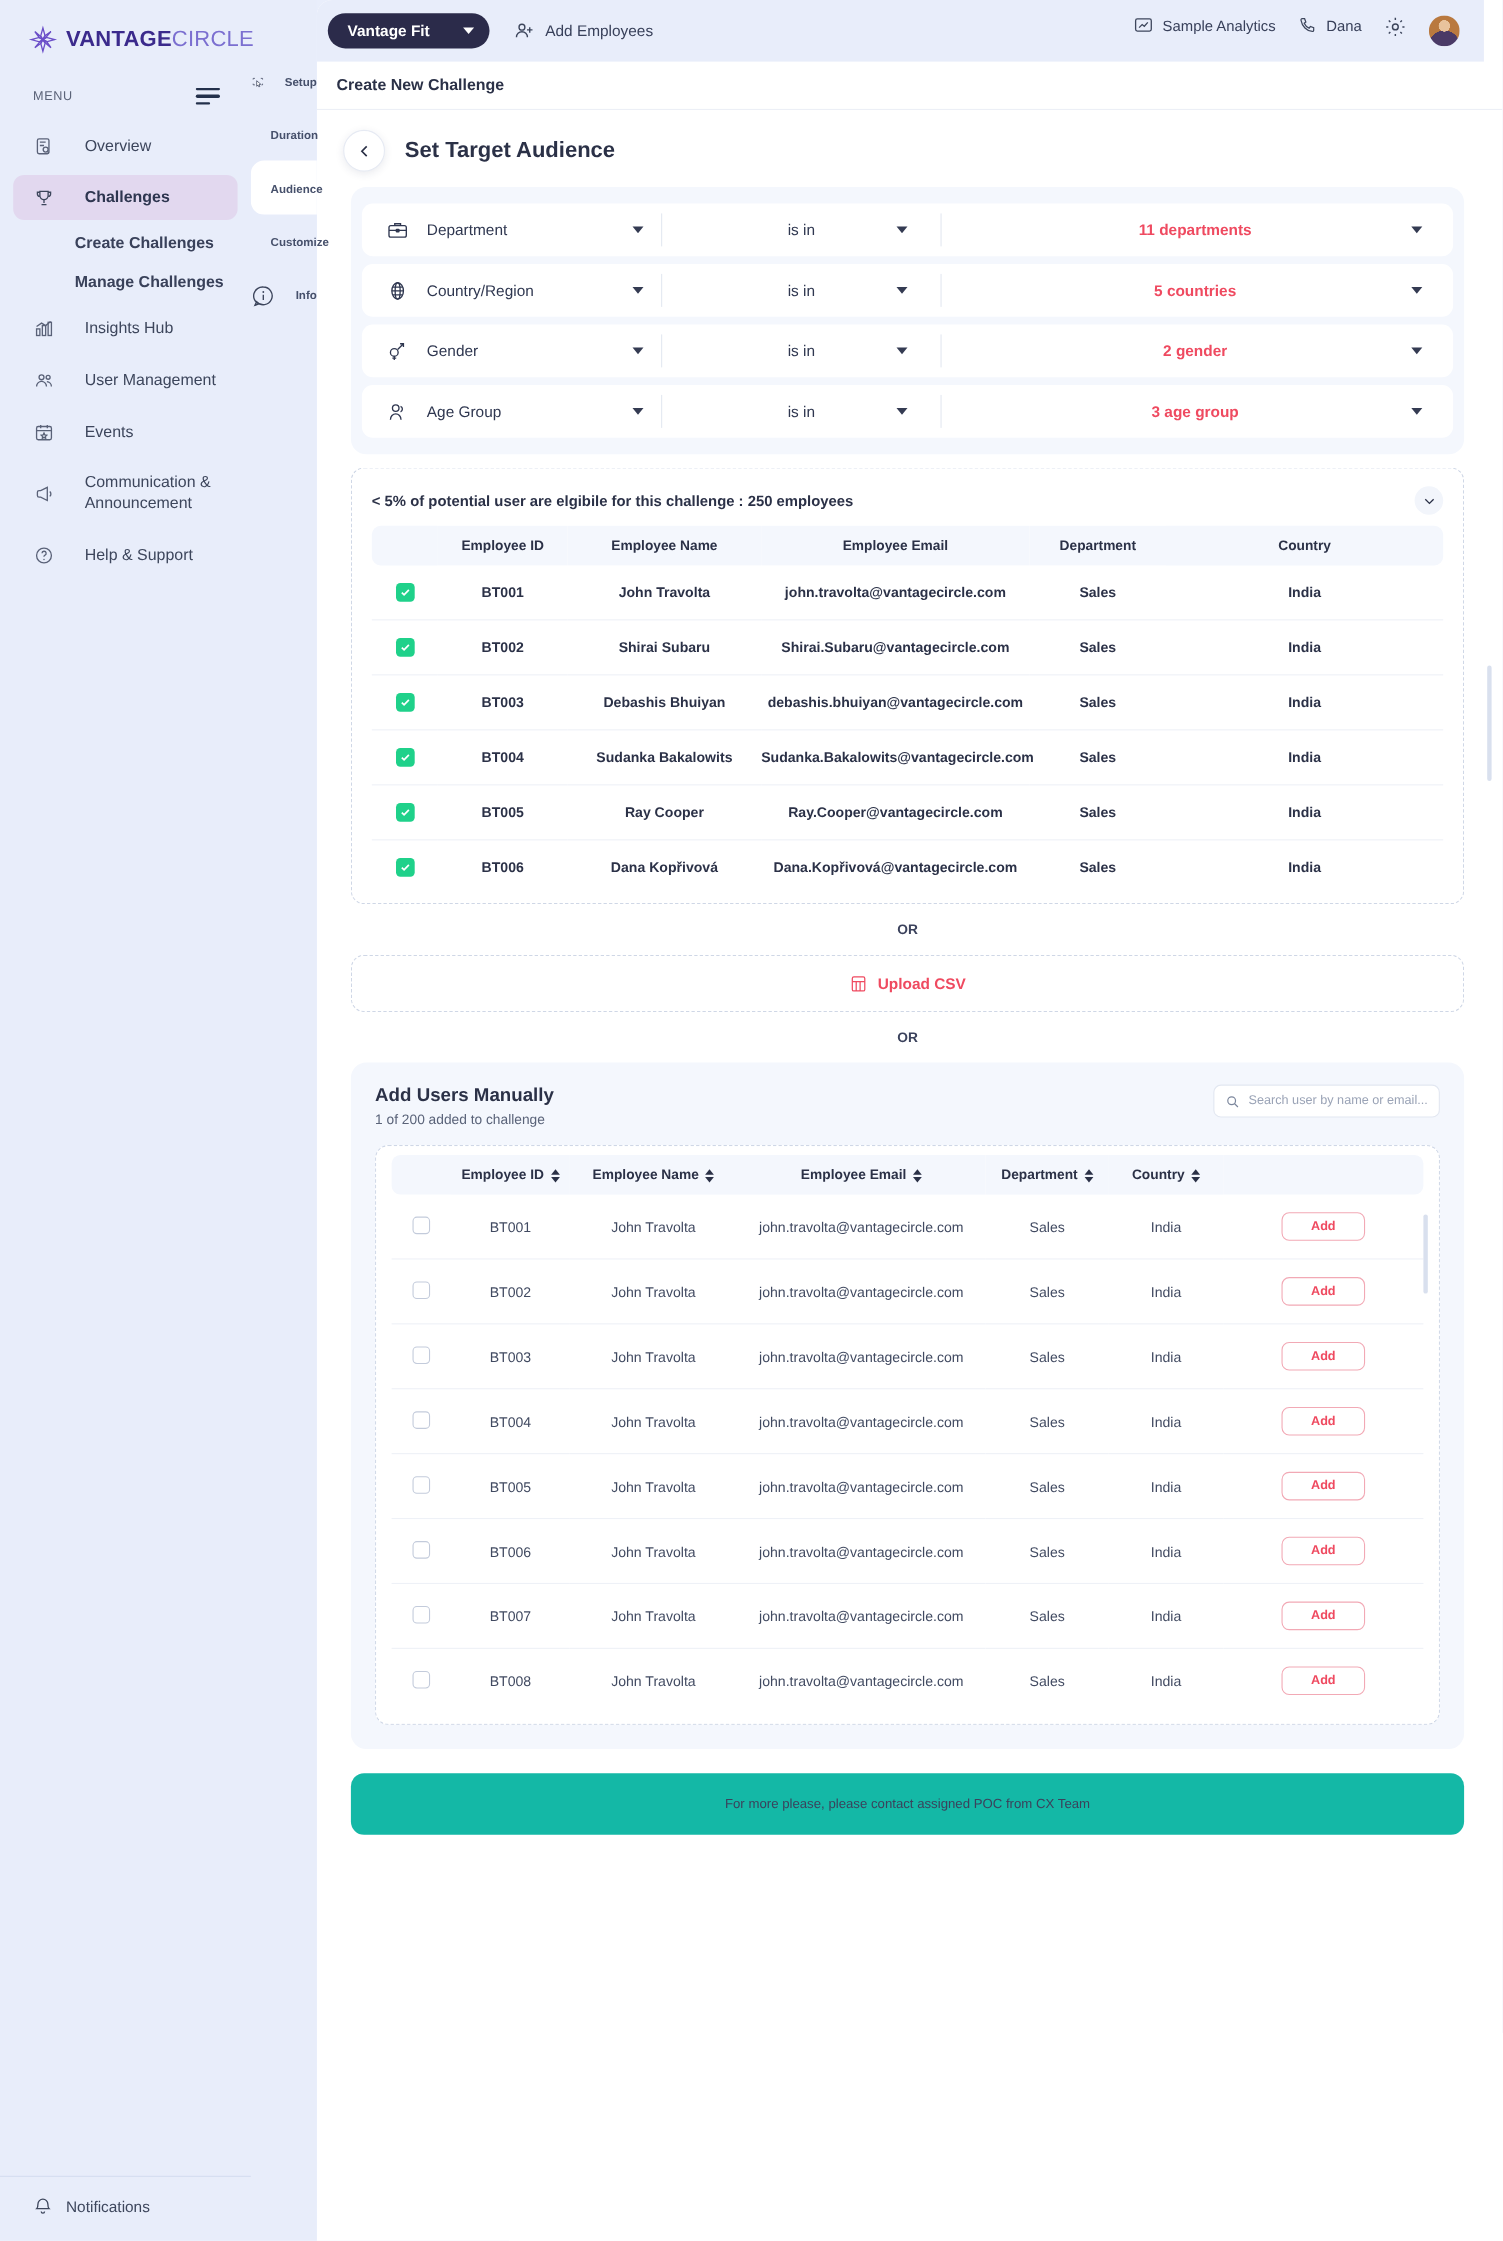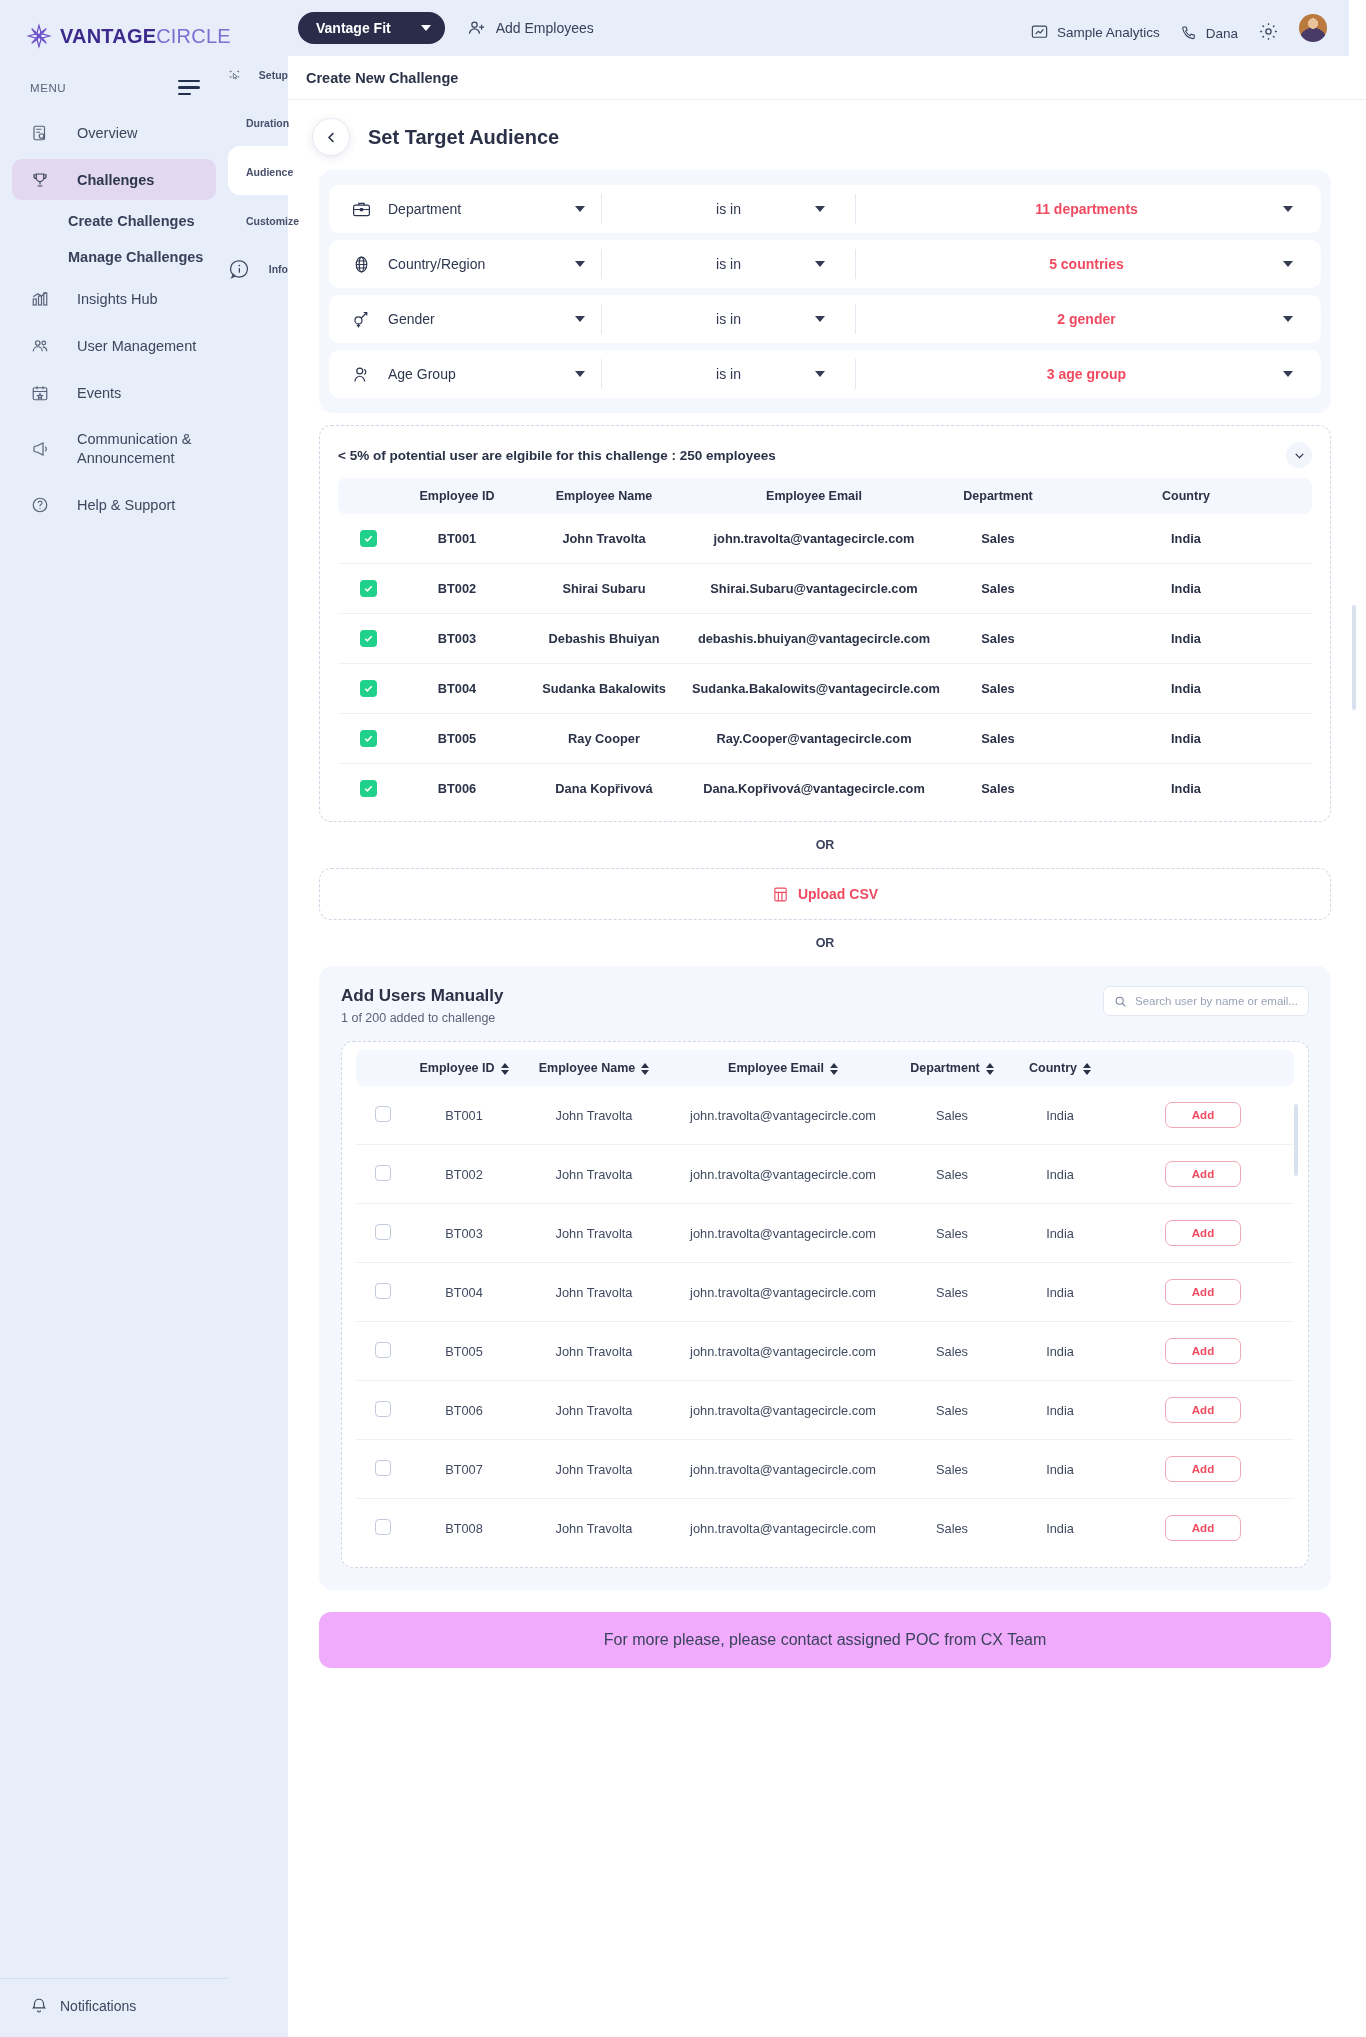--- a/index.html
+++ b/index.html
@@ -86,21 +86,21 @@
     padding: 0 22px 0 0; background: #e8edfa;
     position: absolute; top: 0; left: 0; right: 17px; z-index: 3;
   }
   .brand-pill {
     background: #2b2b4a; color: #fff; border-radius: 20px;
     height: 32px; display: inline-flex; align-items: center; gap: 30px;
     padding: 0 14px 0 18px; font-size: 14px; font-weight: 700; cursor: pointer;
   }
   .top-left { display: flex; align-items: center; gap: 22px; padding-left: 10px; }
   .add-emp { display: flex; align-items: center; gap: 9px; font-size: 14px; color: #38405a; cursor: pointer; }
-  .top-right { display: flex; align-items: flex-end; gap: 20px; }
+  .top-right { display: flex; align-items: flex-start; gap: 20px; }
   .top-right .t-item { display: flex; align-items: center; gap: 8px; font-size: 13.5px; color: #38405a; cursor: pointer; }
   .avatar { width: 28px; height: 28px; border-radius: 50%; background: #b9793f; cursor: pointer;
             background-image: radial-gradient(circle at 50% 34%, #e8c39c 0 22%, transparent 23%),
                               radial-gradient(circle at 50% 100%, #4a3a66 0 45%, transparent 46%); }
 
   .page-title-bar {
     margin-top: 56px; height: 44px; display: flex; align-items: center;
     padding-left: 18px; font-size: 14.5px; font-weight: 700; color: #2b3147;
     border-bottom: 1px solid #eceff6; background: #fff; flex: none;
   }
@@ -193,23 +193,23 @@
   .sort { display: inline-flex; flex-direction: column; gap: 2px; margin-left: 6px; vertical-align: middle; cursor: pointer; }
   .sort i { width: 0; height: 0; border-left: 4px solid transparent; border-right: 4px solid transparent; display: block; }
   .sort i.up { border-bottom: 5px solid #2b3147; }
   .sort i.dn { border-top: 5px solid #2b3147; }
   .add-btn {
     border: 1.3px solid #f2a9b5; color: #ef4a60; background: #fff; border-radius: 7px;
     font-size: 11.5px; font-weight: 700; padding: 6px 26px; cursor: pointer;
     font-family: "Liberation Sans", sans-serif;
   }
   .poc-note {
-    margin-top: 22px; background: #f0abfc; border-radius: 12px; height: 56px;
+    margin-top: 22px; background: #14b8a6; border-radius: 12px; height: 56px;
     display: flex; align-items: center; justify-content: center;
-    font-size: 16px; color: #3b425c;
+    font-size: 12px; color: #3b425c;
   }
   svg { display: block; }
 </style>
 </head>
 <body>
 
 <div class="app">
 
   <aside class="sidebar">
     <div class="logo-row">

